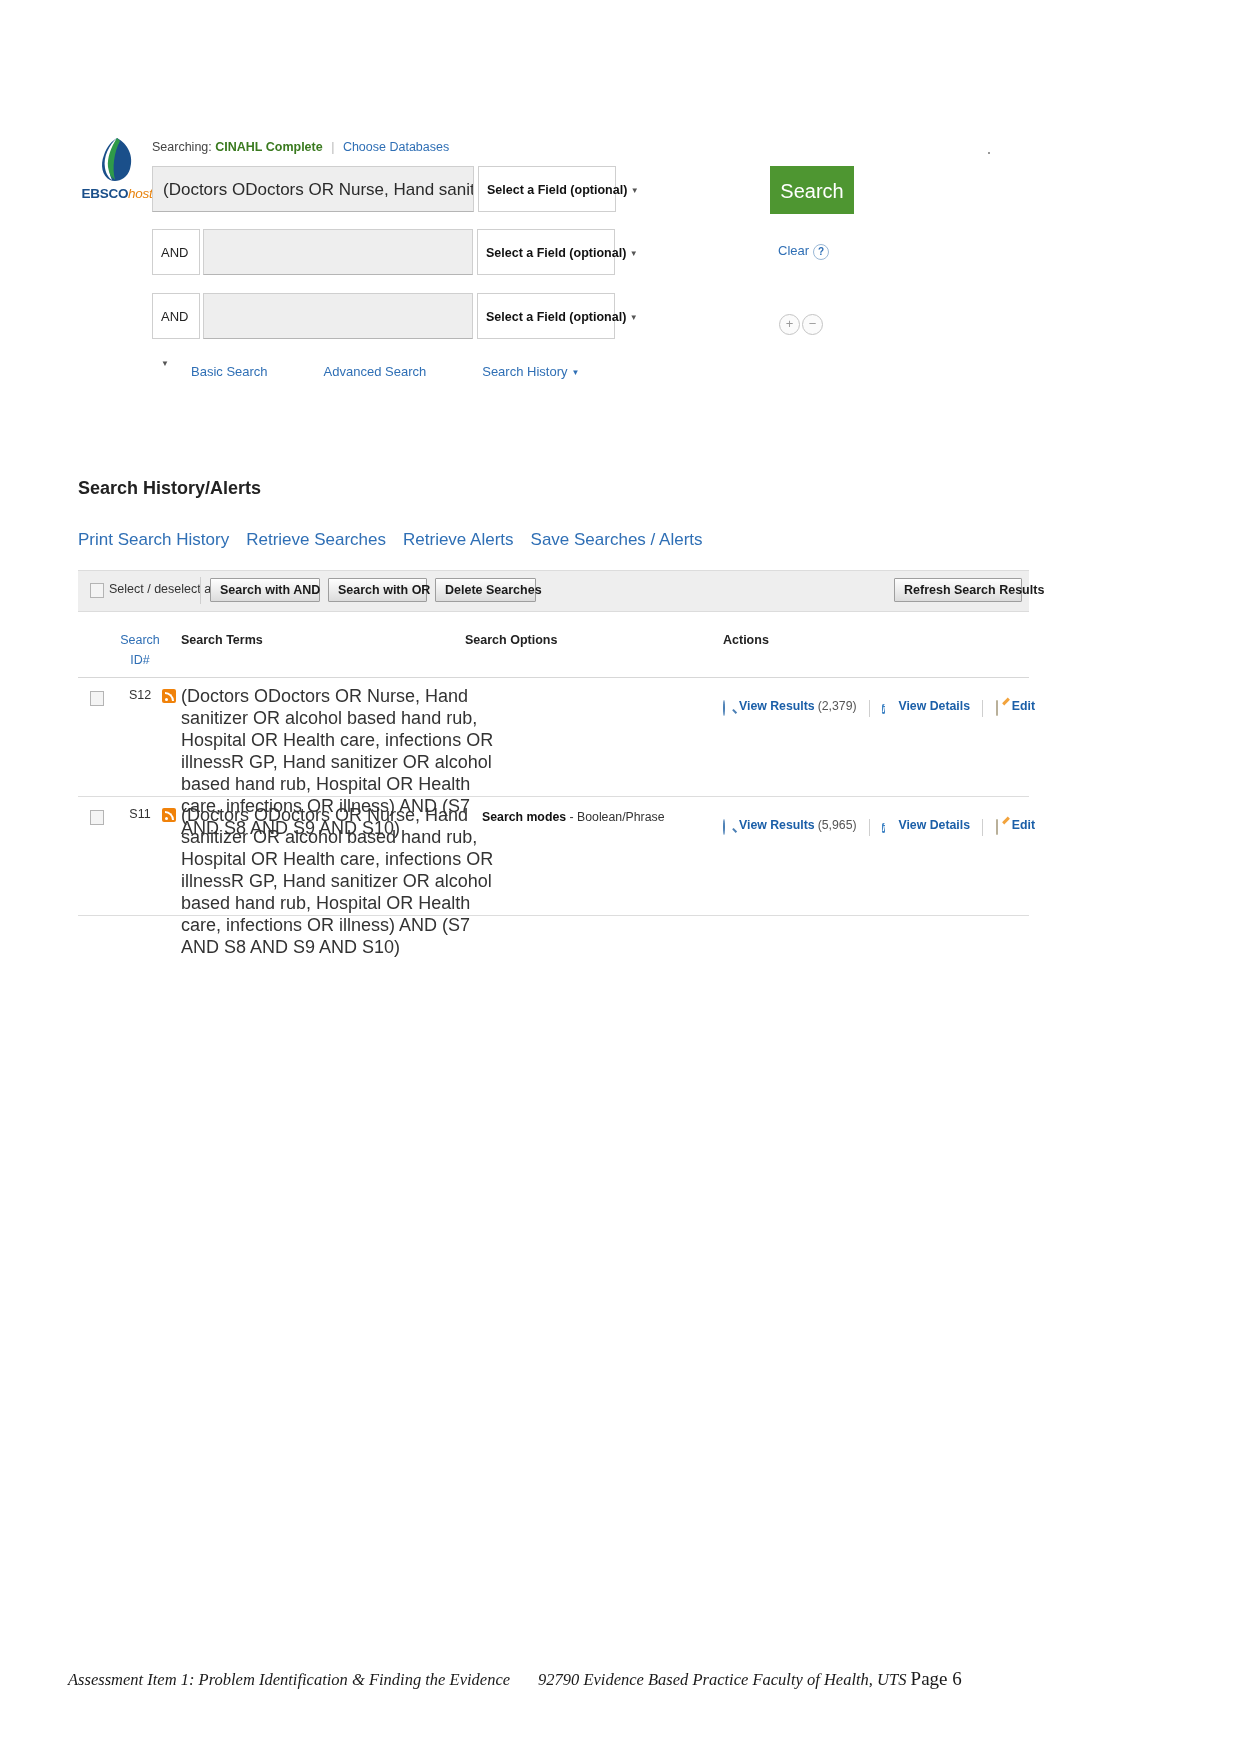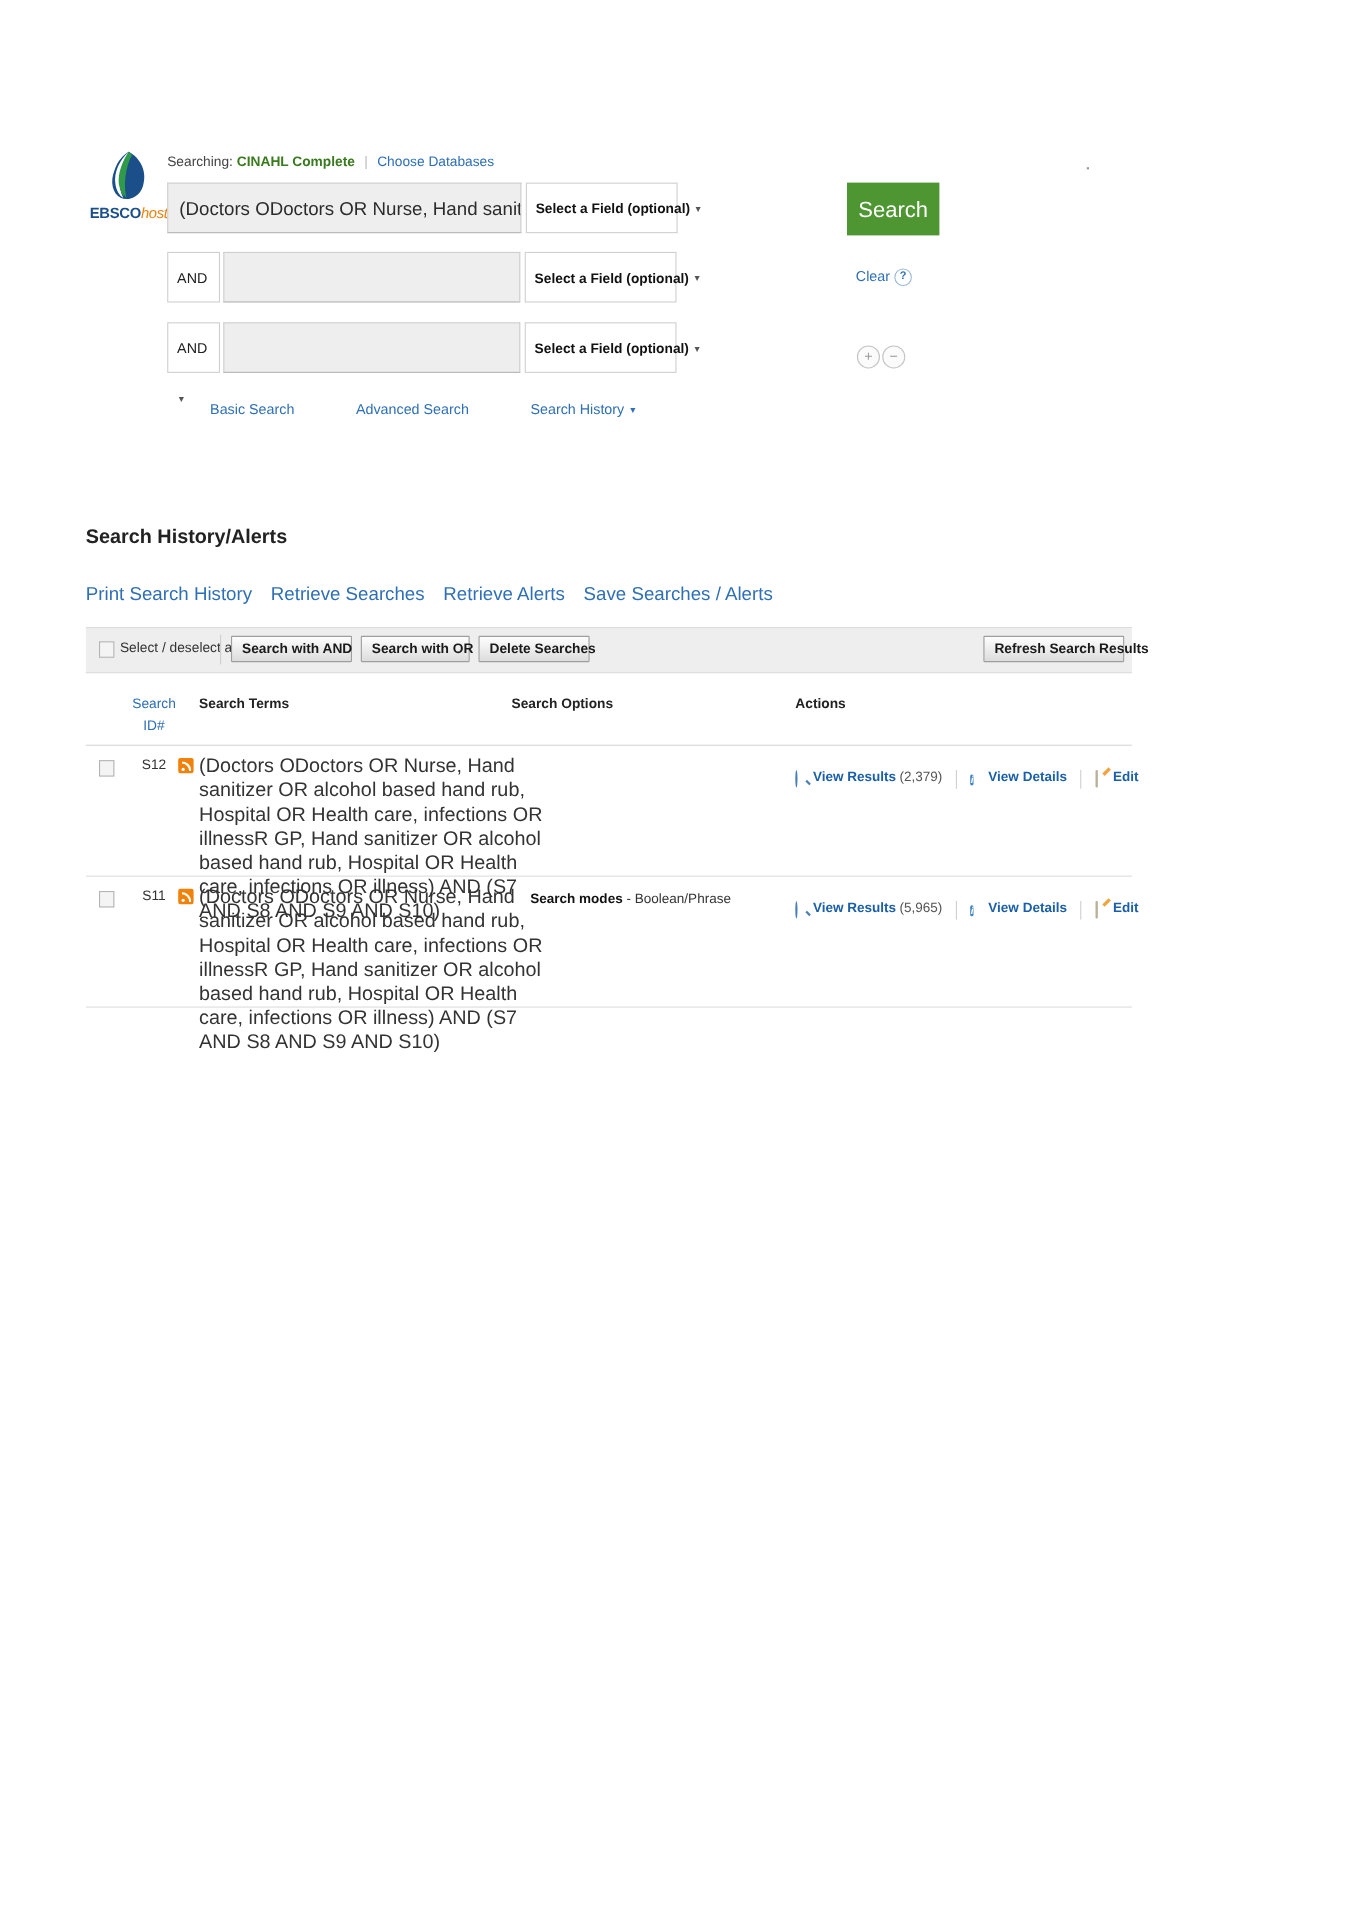--- a/index.html
+++ b/index.html
@@ -600,14 +600,17 @@
     </div>
     <div class="row-actions">
       <span class="act"><span class="mini-icon"><span class="ic-magnifier"></span></span><a>View Results</a><span class="count">(5,965)</span></span>
       <span class="act-sep"></span>
       <span class="act"><span class="mini-icon"><span class="ic-info">i</span></span><a>View Details</a></span>
       <span class="act-sep"></span>
       <span class="act"><span class="mini-icon"><span class="ic-edit"></span></span><a>Edit</a></span>
     </div>
   </div>
 
+  <div class="footer">
+    <span>Assessment Item 1: Problem Identification &amp; Finding the Evidence</span><span class="gap"></span><span>92790 Evidence Based Practice Faculty of Health, UTS</span> <span class="pageno">Page 6</span>
+  </div>
 
 </div>
 
 </body></html>

